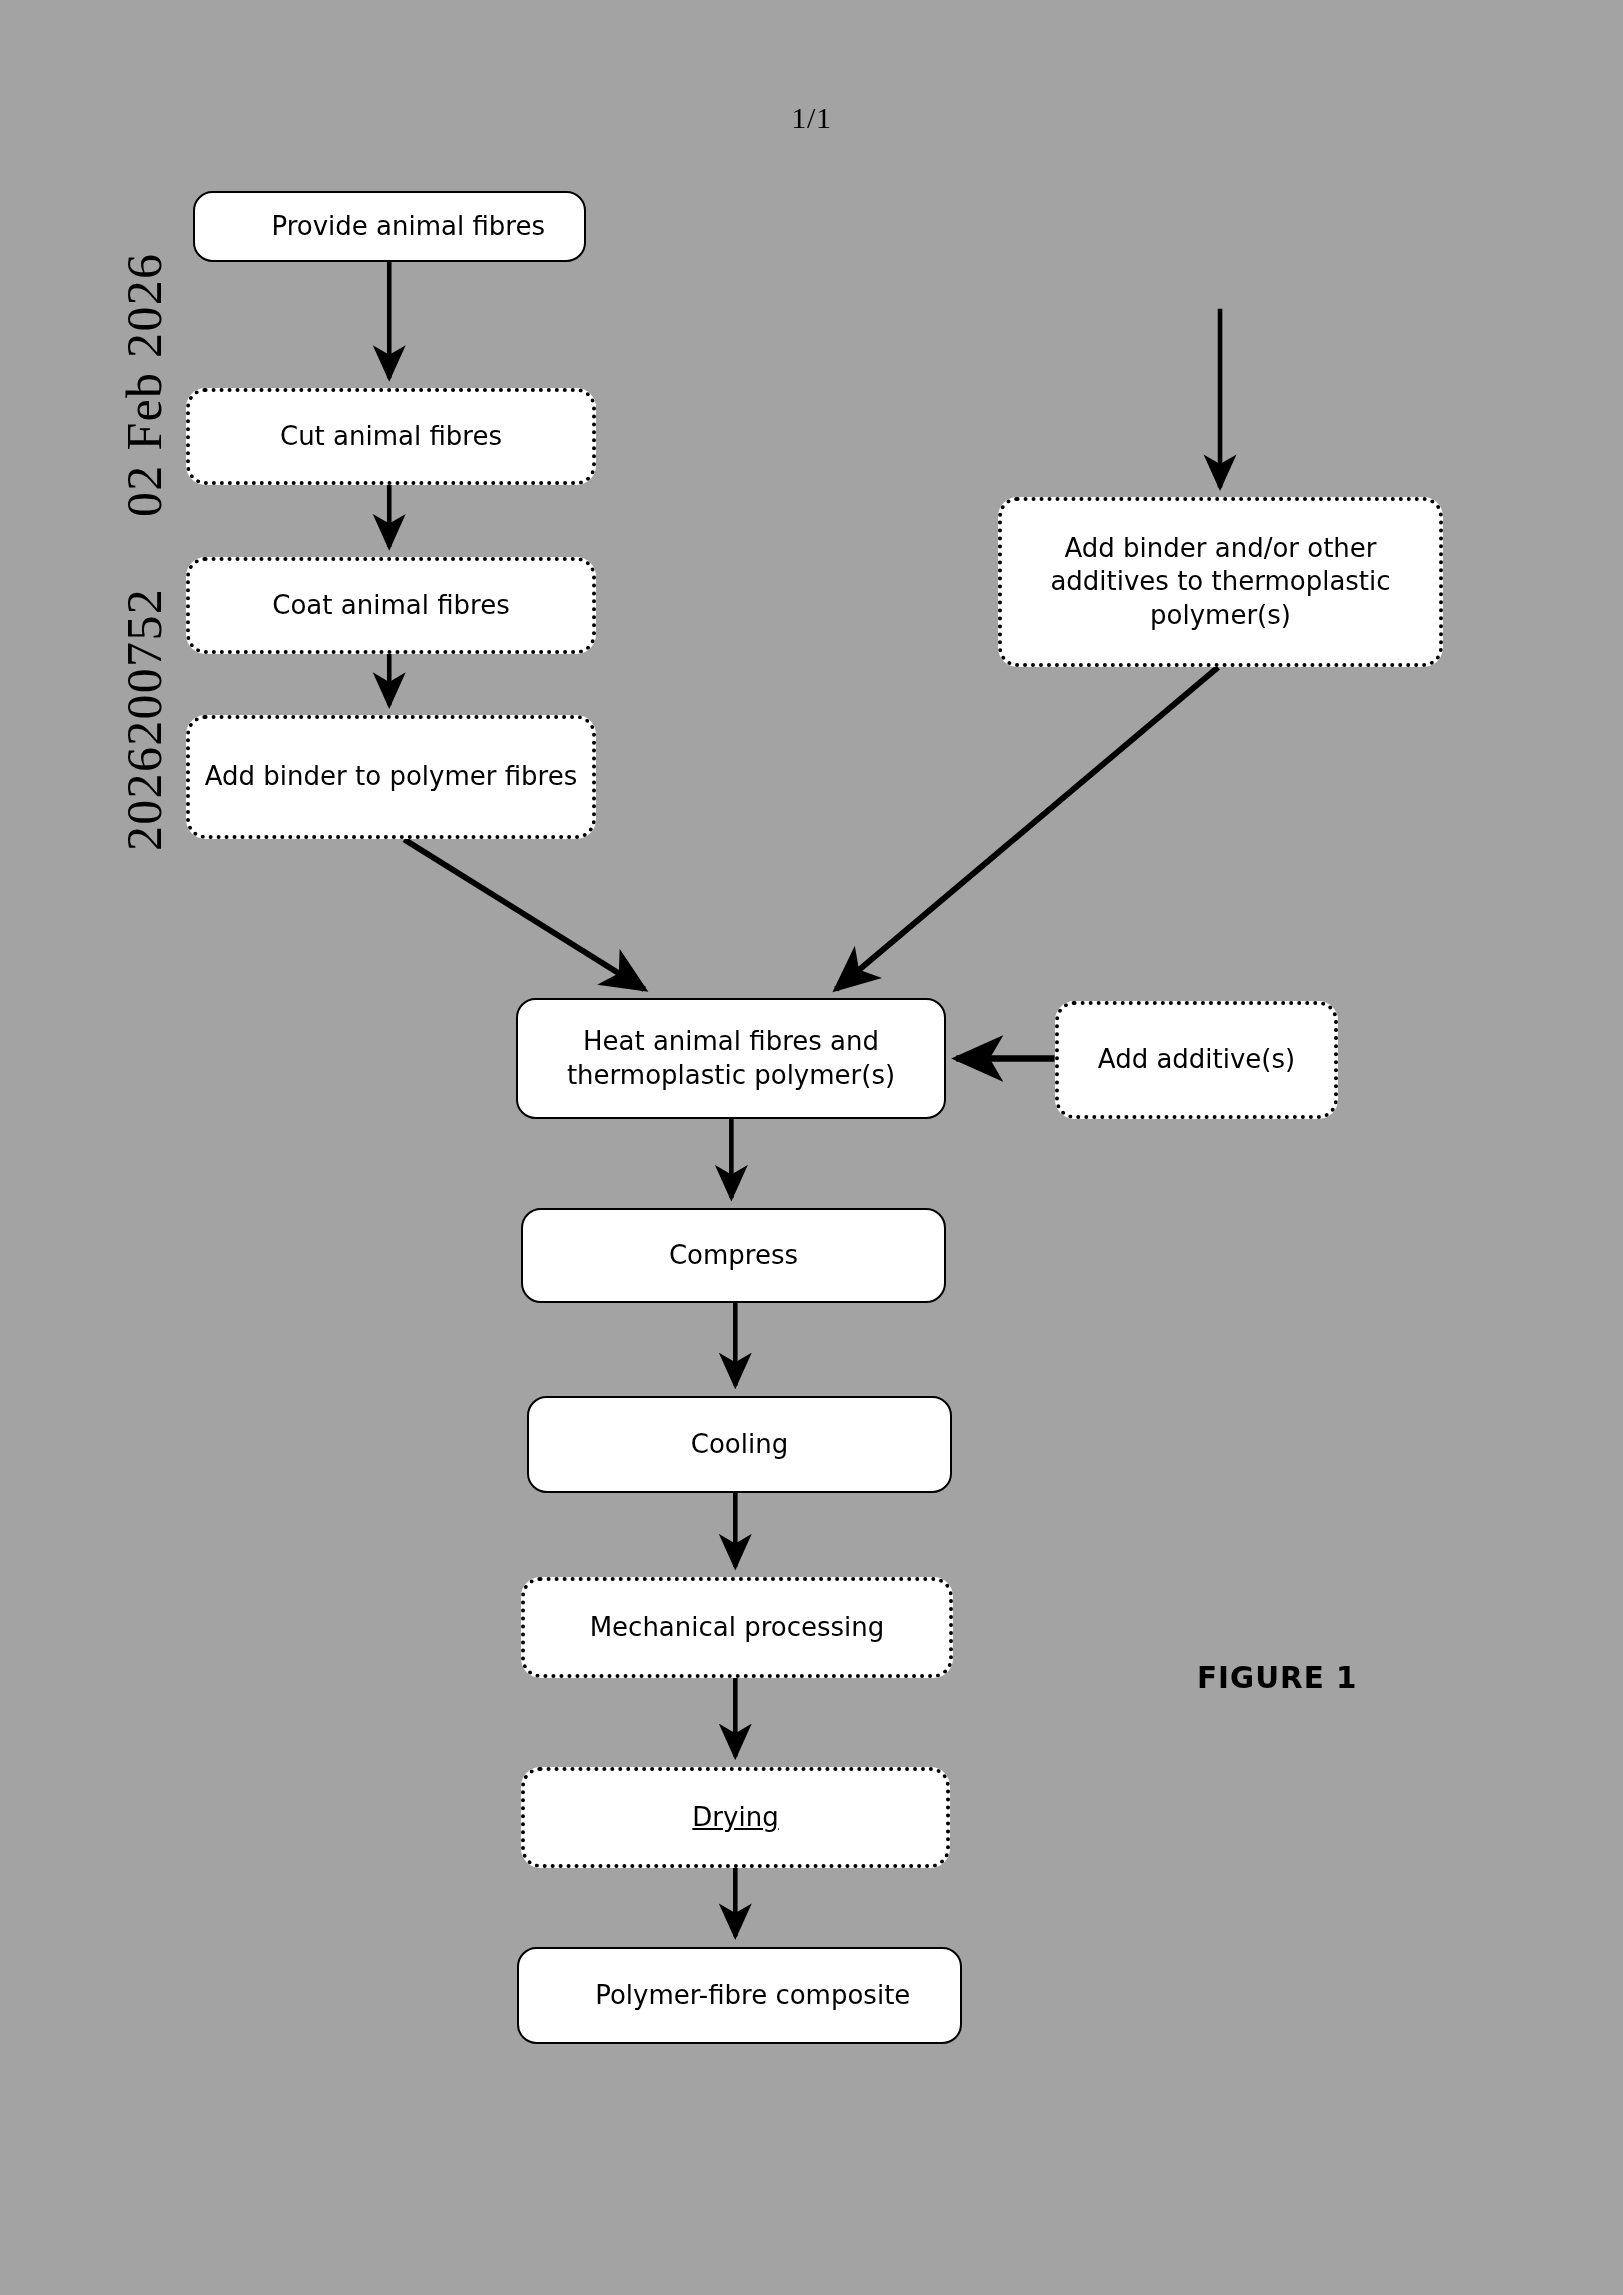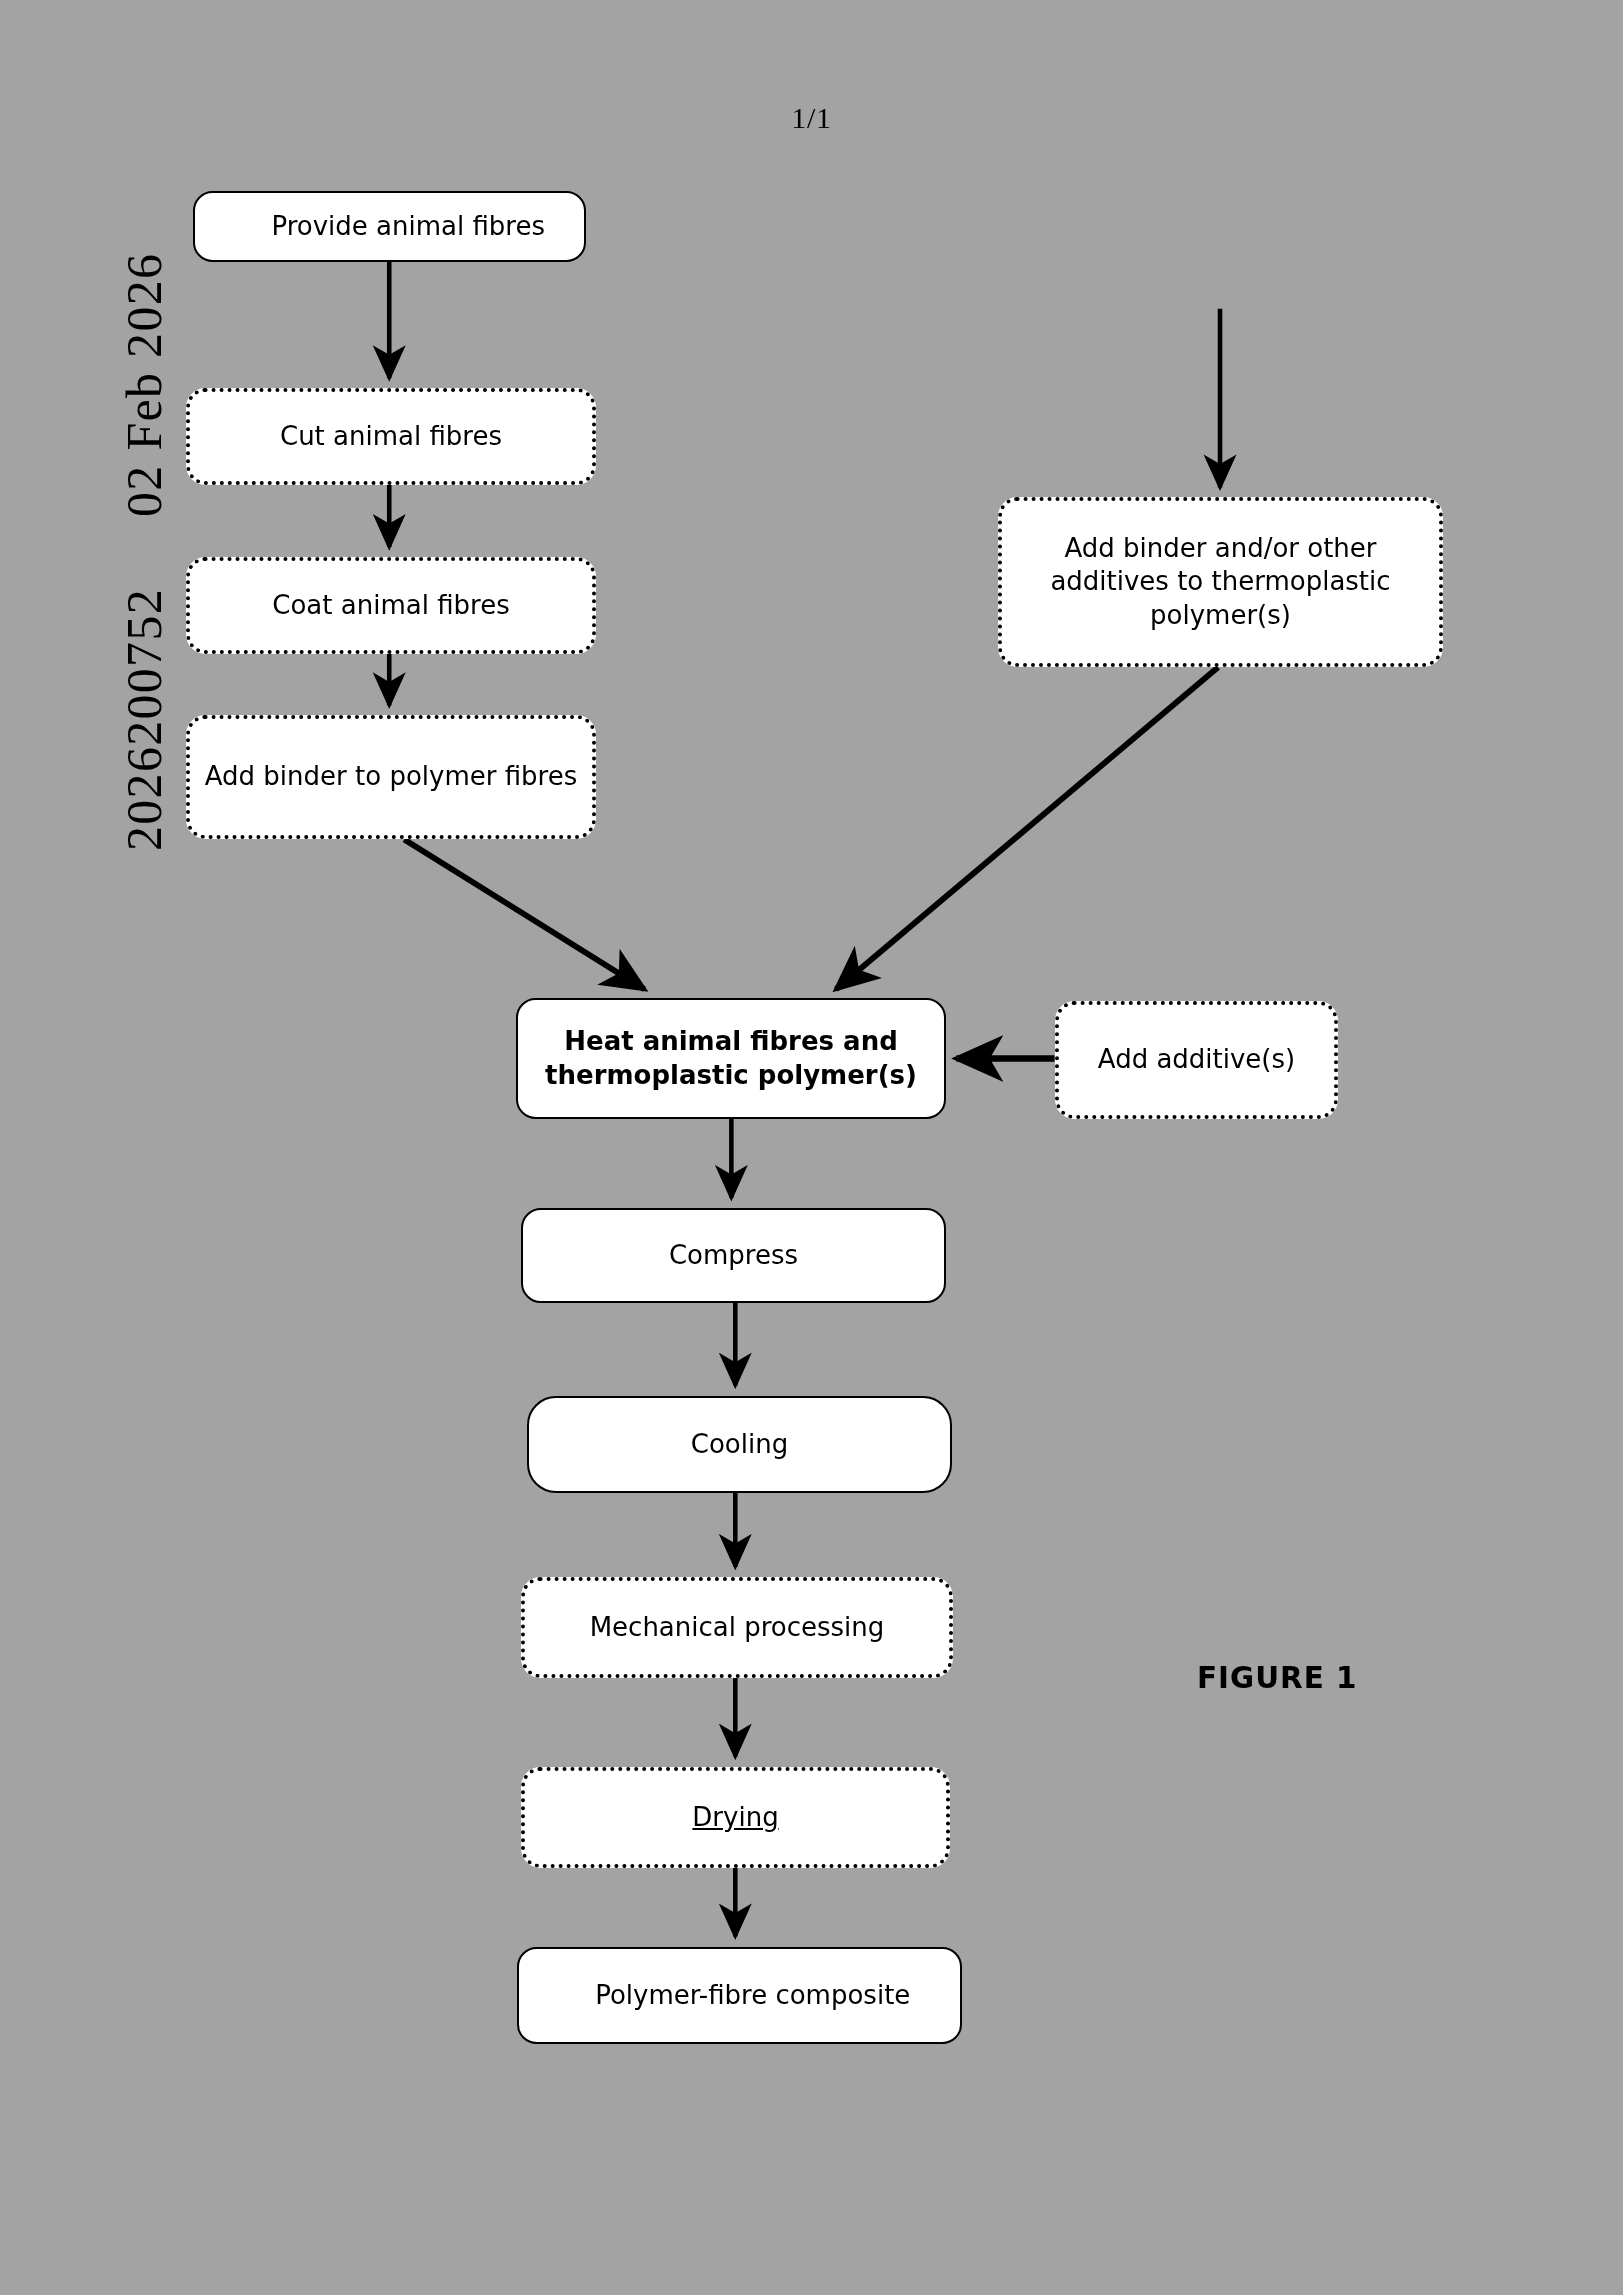--- a/index.html
+++ b/index.html
@@ -131,24 +131,24 @@
     <line x1="1124" y1="2565" x2="1124" y2="2685" stroke="#000" stroke-width="7" marker-end="url(#ah)"></line>
 
     <line x1="1124" y1="2855" x2="1124" y2="2960" stroke="#000" stroke-width="7" marker-end="url(#ah)"></line>
   </svg>
 
   <div class="node solid" style="left: 193px; top: 191px; width: 393px; height: 71px; padding-left: 48px;">Provide animal fibres</div>
   <div class="node dotted" style="left: 186px; top: 388px; width: 410px; height: 97px;">Cut animal fibres</div>
   <div class="node dotted" style="left: 186px; top: 557px; width: 410px; height: 97px;">Coat animal fibres</div>
   <div class="node dotted" style="left: 998px; top: 497px; width: 445px; height: 170px;">Add binder and/or other additives to thermoplastic polymer(s)</div>
   <div class="node dotted" style="left: 186px; top: 715px; width: 410px; height: 124px;">Add binder to polymer fibres</div>
-  <div class="node solid" style="left: 516px; top: 998px; width: 430px; height: 121px; font-weight: bold;">Heat animal fibres and thermoplastic polymer(s)</div>
+  <div class="node solid" style="left: 516px; top: 998px; width: 430px; height: 121px;">Heat animal fibres and thermoplastic polymer(s)</div>
   <div class="node dotted" style="left: 1055px; top: 1001px; width: 283px; height: 118px;">Add additive(s)</div>
   <div class="node solid" style="left: 521px; top: 1208px; width: 425px; height: 95px; border-radius: 20px;">Compress</div>
-  <div class="node solid" style="left: 527px; top: 1396px; width: 425px; height: 97px; border-radius: 29px;">Cooling</div>
+  <div class="node solid" style="left: 527px; top: 1396px; width: 425px; height: 97px;">Cooling</div>
   <div class="node dotted" style="left: 521px; top: 1577px; width: 432px; height: 101px;">Mechanical processing</div>
   <div class="node dotted" style="left: 521px; top: 1767px; width: 429px; height: 101px; text-decoration: underline;">Drying</div>
   <div class="node solid" style="left: 517px; top: 1947px; width: 445px; height: 97px; padding-left: 37px;">Polymer-fibre composite</div>
 
   <div class="figure-caption">FIGURE 1</div>
 
 </div>
 
 
 </body></html>

